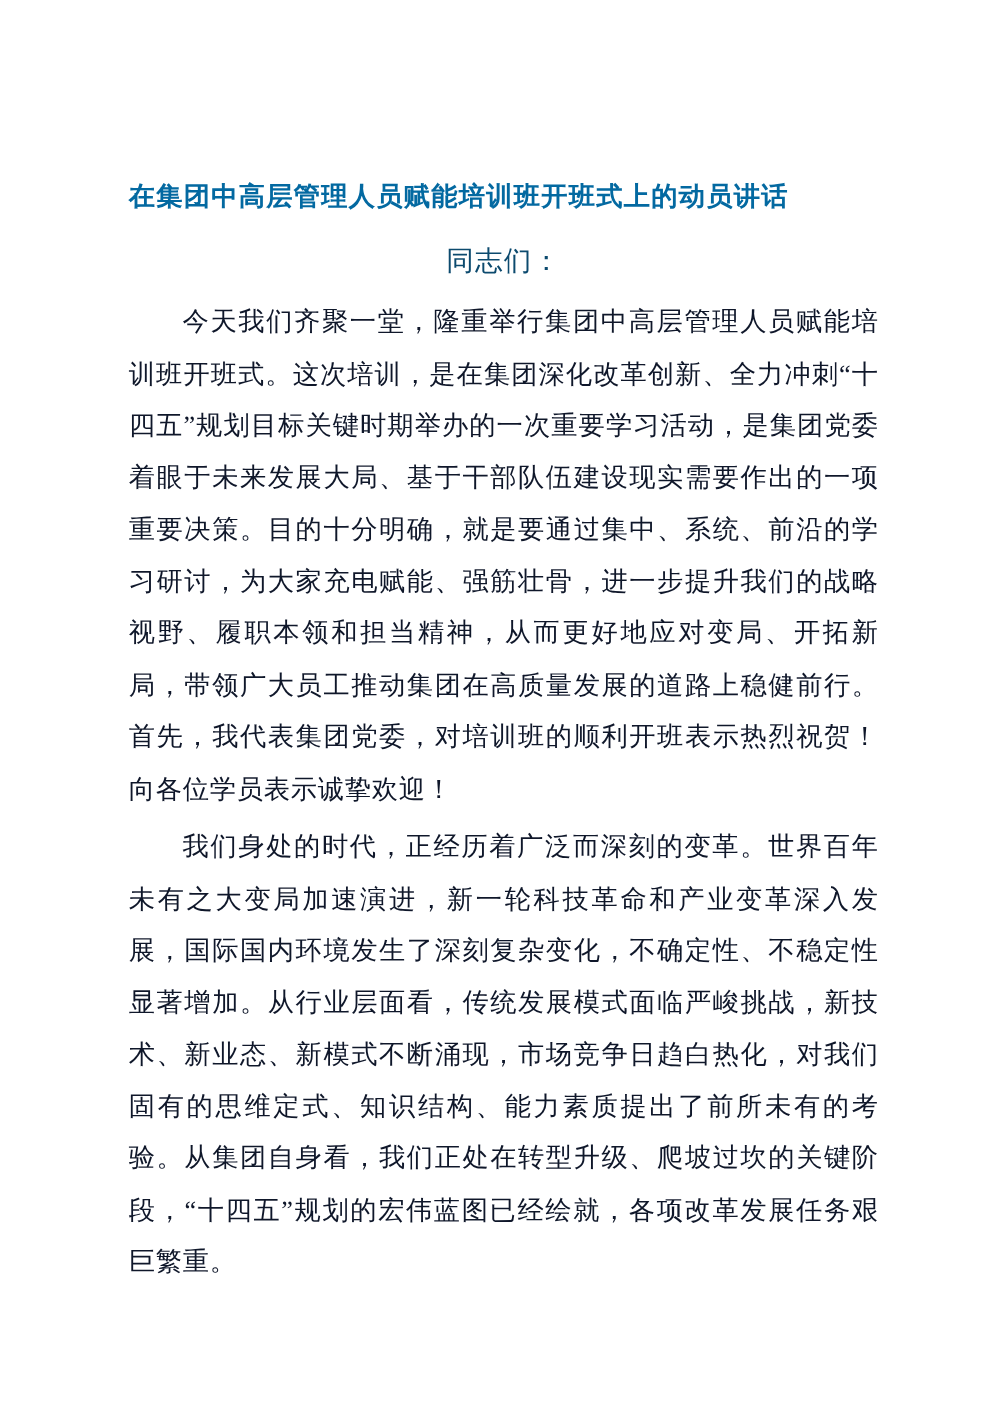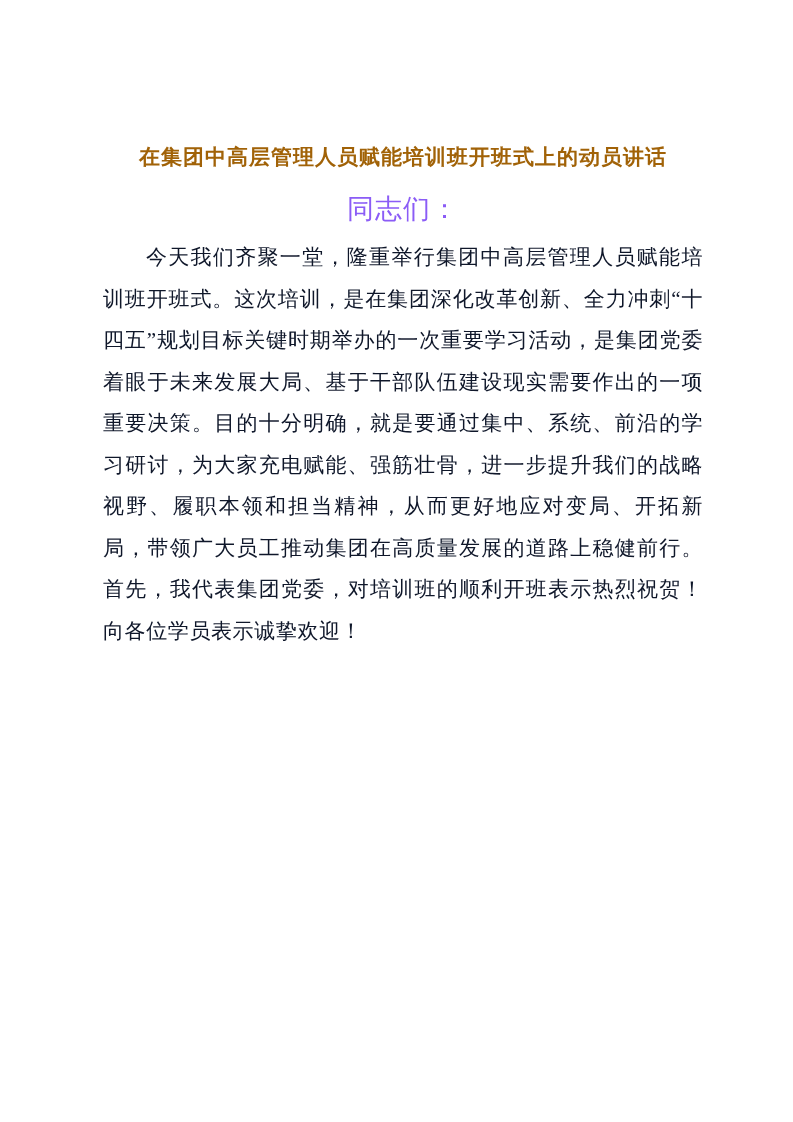--- a/index.html
+++ b/index.html
@@ -19,46 +19,47 @@
   .doc {
     position: absolute;
     left: 103px;
     top: 144px;
     width: 600px;
   }
   .doc-title {
     font-size: 21px;
     line-height: 26px;
     font-weight: bold;
-    text-align: center;
+    text-align: left;
     letter-spacing: 1px;
     margin: 0 0 26px 0;
-    color: #a16207;
+    color: #0369a1;
   }
   .salutation {
-    font-size: 27px;
+    font-size: 22px;
     line-height: 26px;
     text-align: center;
     letter-spacing: 1px;
     margin: 0 0 15px 0;
-    color: #8b5cf6;
+    color: #0c4a6e;
   }
   .body-para {
     font-size: 21px;
     line-height: 41.5px;
     letter-spacing: 0.6px;
     text-align: justify;
     text-justify: inter-character;
     text-indent: 43px;
     margin: 0 0 5px 0;
     color: #0f172a;
   }
 </style>
 </head>
 <body>
 
 <div class="page">
   <div class="doc">
     <h1 class="doc-title">在集团中高层管理人员赋能培训班开班式上的动员讲话</h1>
     <div class="salutation">同志们：</div>
     <p class="body-para">今天我们齐聚一堂，隆重举行集团中高层管理人员赋能培训班开班式。这次培训，是在集团深化改革创新、全力冲刺“十四五”规划目标关键时期举办的一次重要学习活动，是集团党委着眼于未来发展大局、基于干部队伍建设现实需要作出的一项重要决策。目的十分明确，就是要通过集中、系统、前沿的学习研讨，为大家充电赋能、强筋壮骨，进一步提升我们的战略视野、履职本领和担当精神，从而更好地应对变局、开拓新局，带领广大员工推动集团在高质量发展的道路上稳健前行。首先，我代表集团党委，对培训班的顺利开班表示热烈祝贺！向各位学员表示诚挚欢迎！</p>
+    <p class="body-para">我们身处的时代，正经历着广泛而深刻的变革。世界百年未有之大变局加速演进，新一轮科技革命和产业变革深入发展，国际国内环境发生了深刻复杂变化，不确定性、不稳定性显著增加。从行业层面看，传统发展模式面临严峻挑战，新技术、新业态、新模式不断涌现，市场竞争日趋白热化，对我们固有的思维定式、知识结构、能力素质提出了前所未有的考验。从集团自身看，我们正处在转型升级、爬坡过坎的关键阶段，“十四五”规划的宏伟蓝图已经绘就，各项改革发展任务艰巨繁重。</p>
   </div>
 </div>
 
 </body></html>

